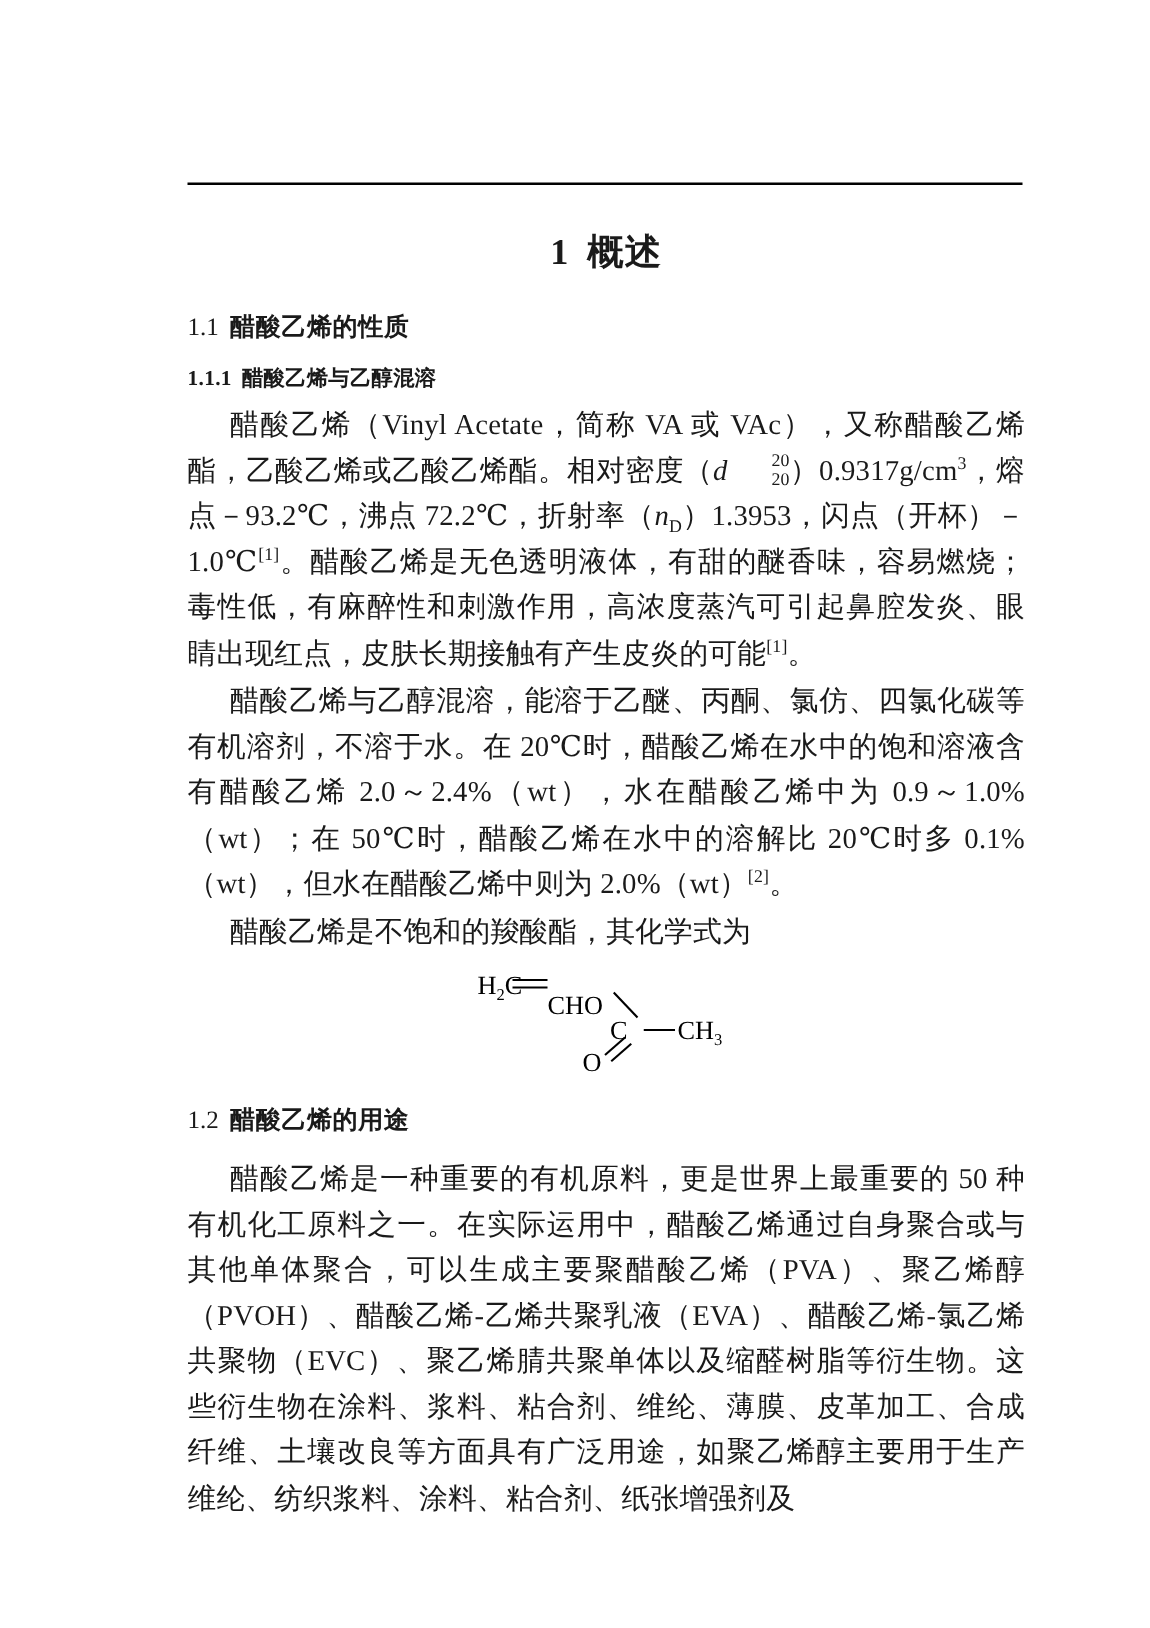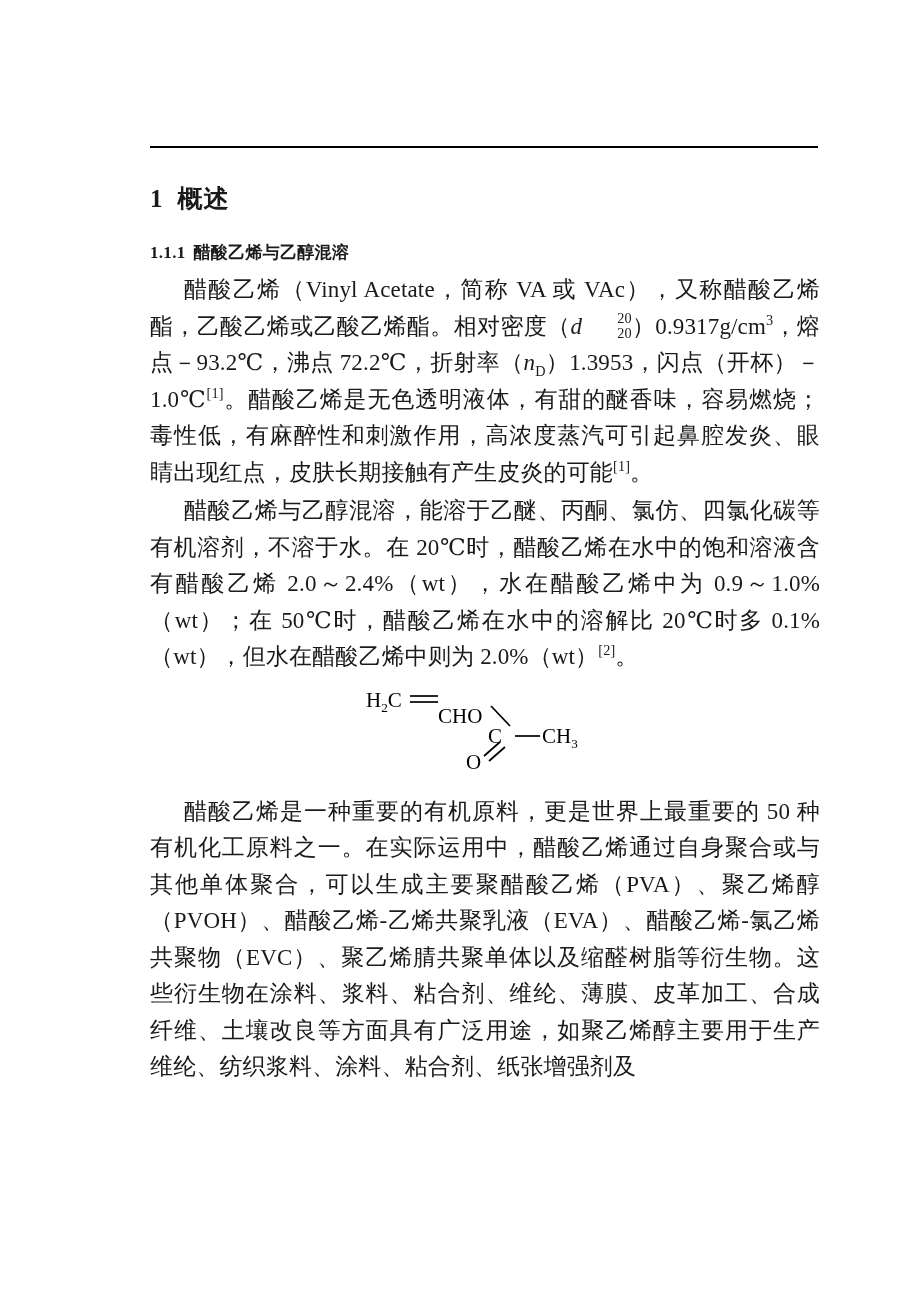--- a/index.html
+++ b/index.html
@@ -29,22 +29,22 @@
     height: 0;
     border-top: 2px solid #000000;
   }
   .content {
     position: absolute;
     left: 150px;
     top: 170px;
     width: 670px;
   }
   .doc-title {
-    text-align: left;
-    font-size: 25px;
+    text-align: center;
+    font-size: 29px;
     font-weight: bold;
     letter-spacing: 1px;
     margin: 12px 0 26px 0;
     font-family: "Liberation Serif", "DejaVu Serif", serif;
   }
   .doc-title .num {
     font-weight: bold;
     margin-right: 14px;
   }
   .h2 {
@@ -114,49 +114,53 @@
     left: 0; top: 0;
   }
   .fatom {
     position: absolute;
     font-family: "Liberation Serif", "DejaVu Serif", serif;
     font-size: 21px;
     color: #000;
     white-space: nowrap;
   }
   .fatom sub { font-size: 0.63em; }
-  .atom-h2c { left: 6px;  top: 6px; }
+  .atom-h2c { left: 22px;  top: 6px; }
   .atom-cho { left: 78px; top: 22px; text-align: center; }
   .atom-c   { left: 128px; top: 42px; }
   .atom-ch3 { left: 182px; top: 42px; }
   .atom-o   { left: 106px; top: 68px; }
 </style>
 </head>
 <body>
 
 <div class="page">
 
   <div class="header-rule"></div>
 
   <div class="content">
 
     <div class="doc-title">
       <span class="num">1</span><span>概述</span>
     </div>
 
+    <div class="h2">
+      <span class="num">1.1</span><span>醋酸乙烯的性质</span>
+    </div>
 
     <div class="h3">
       <span class="num">1.1.1</span><span>醋酸乙烯与乙醇混溶</span>
     </div>
 
     <p class="body-text"><span>醋酸乙烯（Vinyl Acetate，简称 VA 或 VAc），又称醋酸乙烯酯，乙酸乙烯或乙酸乙烯酯。相对密度（</span><span class="ital">d</span><span class="dsub"><span>20</span><span>20</span></span><span>）0.9317g/cm</span><sup>3</sup><span>，熔点－93.2℃，沸点 72.2℃，折射率（</span><span class="ital">n</span><sub>D</sub><span>）1.3953，闪点（开杯）－1.0℃</span><sup>[1]</sup><span>。醋酸乙烯是无色透明液体，有甜的醚香味，容易燃烧；毒性低，有麻醉性和刺激作用，高浓度蒸汽可引起鼻腔发炎、眼睛出现红点，皮肤长期接触有产生皮炎的可能</span><sup>[1]</sup><span>。</span></p>
 
     <p class="body-text"><span>醋酸乙烯与乙醇混溶，能溶于乙醚、丙酮、氯仿、四氯化碳等有机溶剂，不溶于水。在 20℃时，醋酸乙烯在水中的饱和溶液含有醋酸乙烯 2.0～2.4%（wt），水在醋酸乙烯中为 0.9～1.0%（wt）；在 50℃时，醋酸乙烯在水中的溶解比 20℃时多 0.1%（wt），但水在醋酸乙烯中则为 2.0%（wt）</span><sup>[2]</sup><span>。</span></p>
 
 
+    <p class="body-text tight">醋酸乙烯是不饱和的羧酸酯，其化学式为</p>
 
     <div class="formula-wrap">
       <div class="formula">
         <svg width="250" height="92" viewBox="0 0 250 92">
 
           <line x1="50" y1="14" x2="78" y2="14" stroke="#000" stroke-width="1.7"></line>
           <line x1="50" y1="20" x2="78" y2="20" stroke="#000" stroke-width="1.7"></line>
 
           <line x1="131" y1="24" x2="150" y2="44" stroke="#000" stroke-width="1.7"></line>
 
@@ -169,17 +173,20 @@
         <div class="fatom atom-cho">CHO</div>
         <div class="fatom atom-c">C</div>
         <div class="fatom atom-ch3">CH<sub>3</sub></div>
         <div class="fatom atom-o">O</div>
       </div>
     </div>
 
 
     <div class="sec-gap-b"></div>
 
+    <div class="h2">
+      <span class="num">1.2</span><span>醋酸乙烯的用途</span>
+    </div>
 
     <p class="body-text">醋酸乙烯是一种重要的有机原料，更是世界上最重要的 50 种有机化工原料之一。在实际运用中，醋酸乙烯通过自身聚合或与其他单体聚合，可以生成主要聚醋酸乙烯（PVA）、聚乙烯醇（PVOH）、醋酸乙烯-乙烯共聚乳液（EVA）、醋酸乙烯-氯乙烯共聚物（EVC）、聚乙烯腈共聚单体以及缩醛树脂等衍生物。这些衍生物在涂料、浆料、粘合剂、维纶、薄膜、皮革加工、合成纤维、土壤改良等方面具有广泛用途，如聚乙烯醇主要用于生产维纶、纺织浆料、涂料、粘合剂、纸张增强剂及</p>
 
   </div>
 </div>
 
 </body></html>

